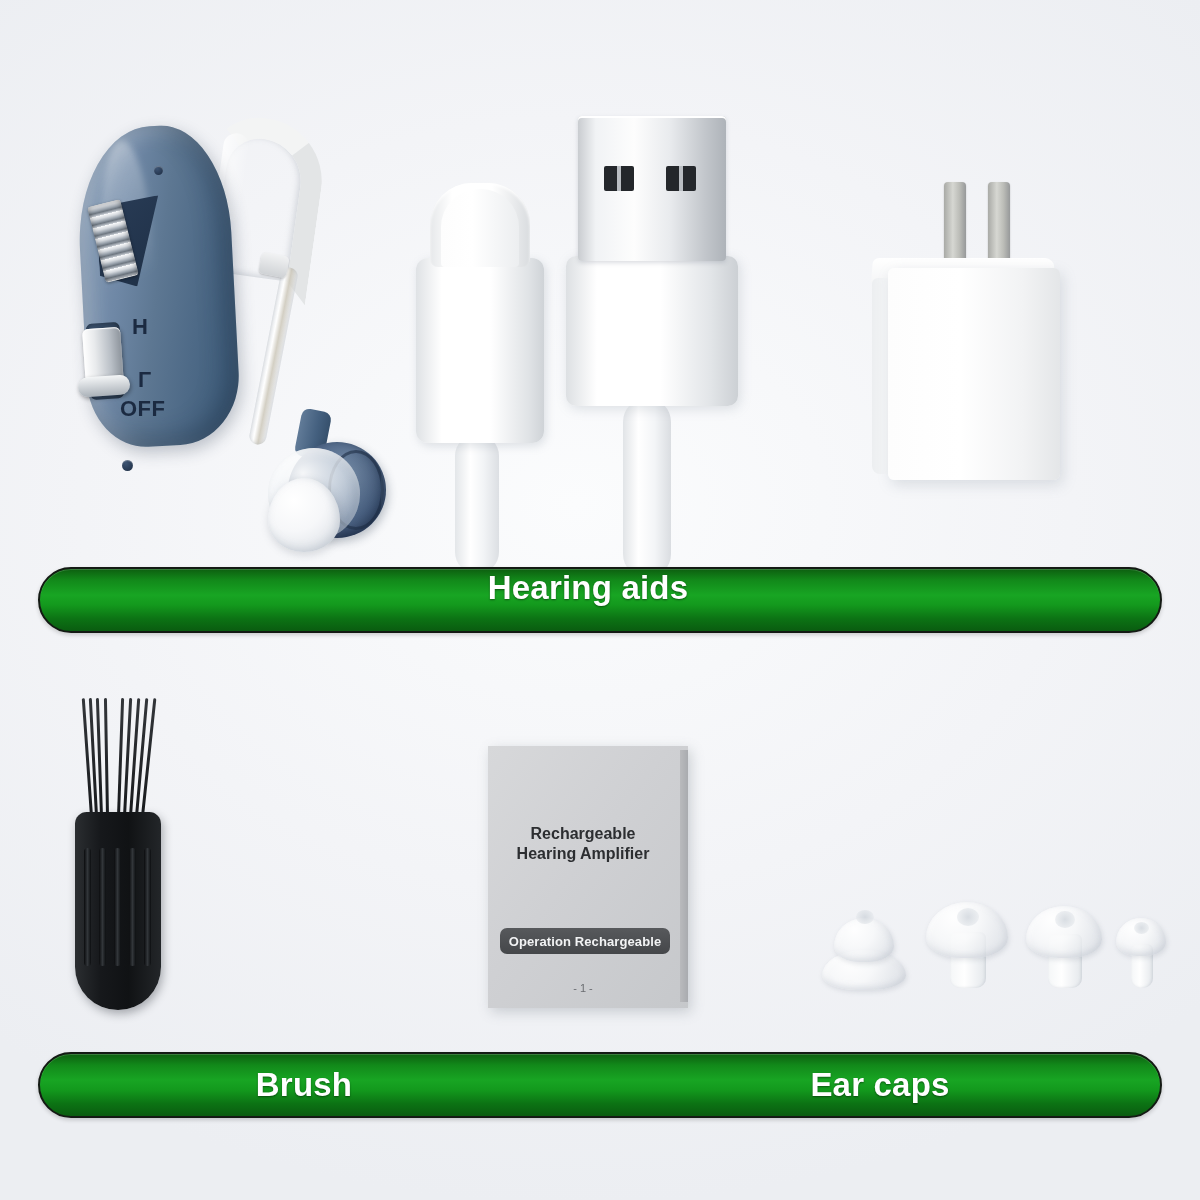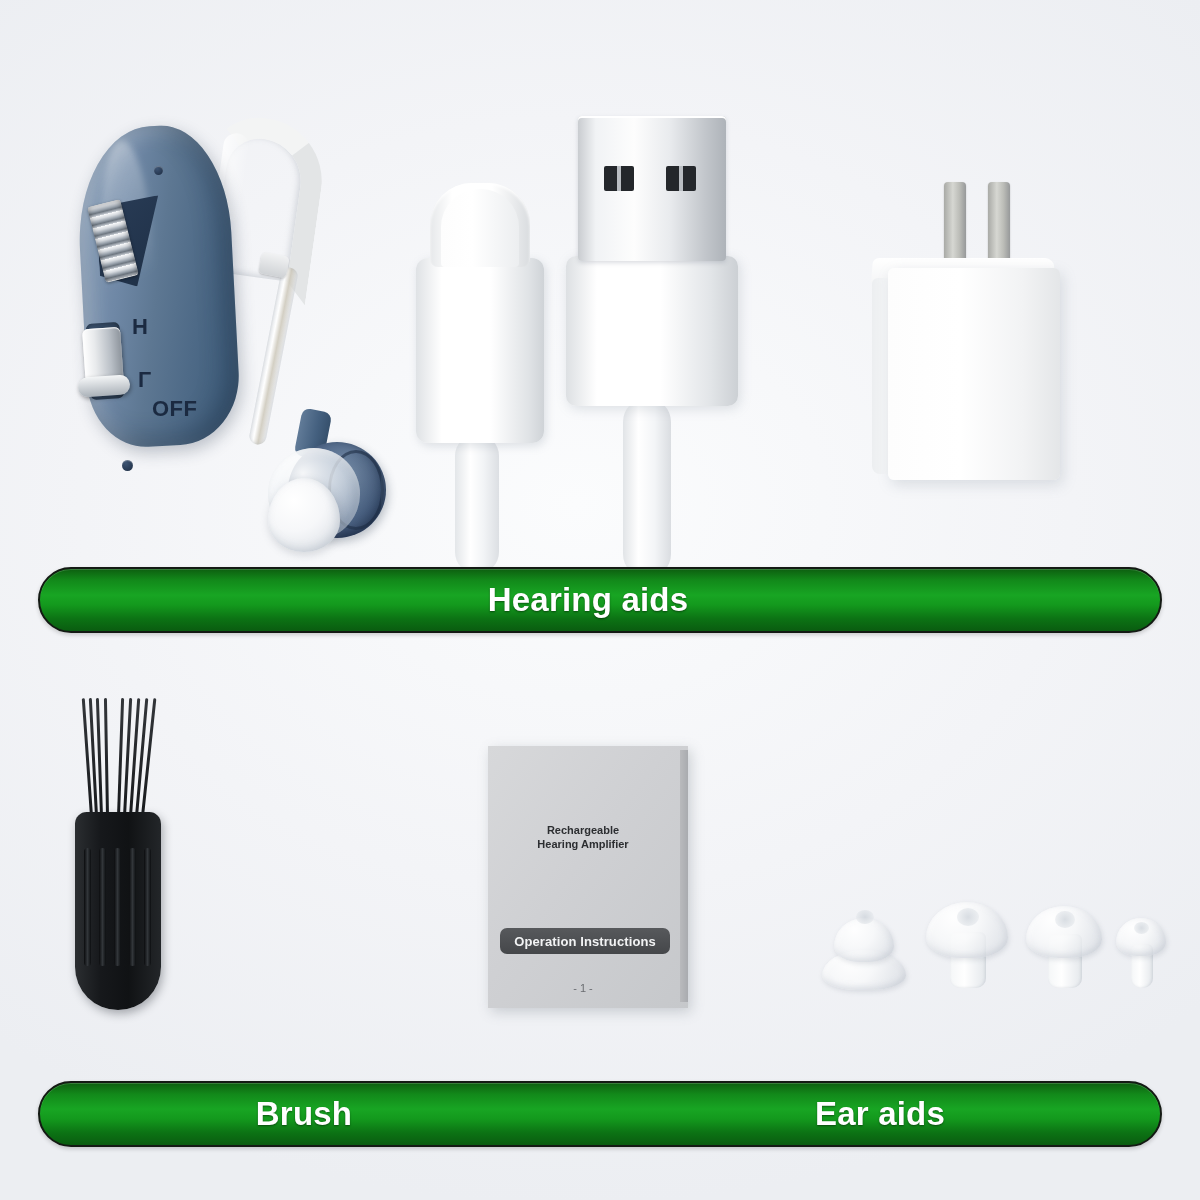--- a/index.html
+++ b/index.html
@@ -42,22 +42,22 @@
         #12891a 18%,
         #18a523 42%,
         #13991d 58%,
         #0c7314 80%,
         #0a5c10 100%);
     box-shadow: inset 0 1px 0 rgba(255,255,255,.18),
                 0 2px 4px rgba(0,0,0,.18);
     display: flex;
     align-items: center;
   }
-  #bar-top { top: 567px; }
-  #bar-bottom { top: 1052px; margin-top: 29px; }
+  #bar-top { top: 567px; flex-direction: column; }
+  #bar-bottom { top: 1052px; }
   .bar-cell {
     flex: 1 1 0;
     text-align: center;
     color: #ffffff;
     font-size: 33px;
     font-weight: bold;
     letter-spacing: .2px;
     text-shadow: 0 1px 2px rgba(0,0,0,.45);
     white-space: nowrap;
   }
@@ -142,21 +142,21 @@
     box-shadow: 1px 2px 4px rgba(0,0,0,.35);
   }
   .ha-txt {
     position: absolute;
     color: #1b2a41;
     font-weight: bold;
     font-family: "Liberation Sans", sans-serif;
   }
   #ha-label-h { left: 72px; top: 196px; font-size: 22px; }
   #ha-label-l { left: 78px; top: 248px; font-size: 22px; transform: scaleX(-1) rotate(180deg); }
-  #ha-label-off { left: 60px; top: 278px; font-size: 22px; letter-spacing: .5px; margin-left: 32px; }
+  #ha-label-off { left: 60px; top: 278px; font-size: 22px; letter-spacing: .5px; }
 
   .ha-hook {
     position: absolute; left: 140px; top: 0px;
     width: 118px; height: 180px;
     border: 21px solid #eef0f0;
     border-color: #f3f4f4 #e3e5e6 transparent transparent;
     border-radius: 60px 70px 0 0;
     transform: rotate(8deg);
     box-shadow: inset -2px -2px 6px rgba(140,150,160,.35);
   }
@@ -346,21 +346,21 @@
   }
   .manual-spine {
     position: absolute; right: 0; top: 4px;
     width: 8px; height: 252px;
     background: linear-gradient(to right, #b9babd, #a9abaf);
   }
   .manual-title {
     position: absolute; left: 0; right: 10px; top: 78px;
     text-align: center;
     color: #2c2e31;
-    font-size: 11px;
+    font-size: 16px;
     font-weight: bold;
     line-height: 1.25;
   }
   .manual-badge {
     position: absolute; left: 12px; top: 182px;
     width: 170px; height: 26px;
     border-radius: 7px;
     background: linear-gradient(to bottom, #57595c, #45474a);
     color: #f2f3f4;
     font-size: 13px;
@@ -470,21 +470,21 @@
     </div>
   </div>
 
   <div class="product" id="manual">
     <div class="manual-page"></div>
     <div class="manual-spine"></div>
     <div class="manual-title">
       <span>Rechargeable</span><br>
       <span>Hearing Amplifier</span>
     </div>
-    <div class="manual-badge">Operation Instructions</div>
+    <div class="manual-badge">Operation Rechargeable</div>
     <div class="manual-pageno">- 1 -</div>
   </div>
 
   <div id="earcaps" class="product">
 
     <div class="cap" style="left:12px; width:84px; height:86px;">
       <div class="flange" style="left:0;   top:44px; width:84px; height:40px;"></div>
       <div class="flange" style="left:12px; top:12px; width:60px; height:44px;"></div>
       <div class="core" style="left:34px; top:4px;  width:18px; height:14px;"></div>
     </div>
@@ -503,16 +503,16 @@
 
     <div class="cap" style="left:306px; width:50px; height:78px;">
       <div class="stem" style="left:15px; top:30px; width:22px; height:44px;"></div>
       <div class="flange" style="left:0;   top:4px;  width:50px; height:38px;"></div>
       <div class="core" style="left:18px; top:8px;  width:15px; height:12px;"></div>
     </div>
   </div>
 
   <div class="label-bar" id="bar-bottom">
     <div class="bar-cell">Brush</div>
-    <div class="bar-cell">Ear aids</div>
+    <div class="bar-cell">Ear caps</div>
   </div>
 
 </div>
 
 </body></html>

